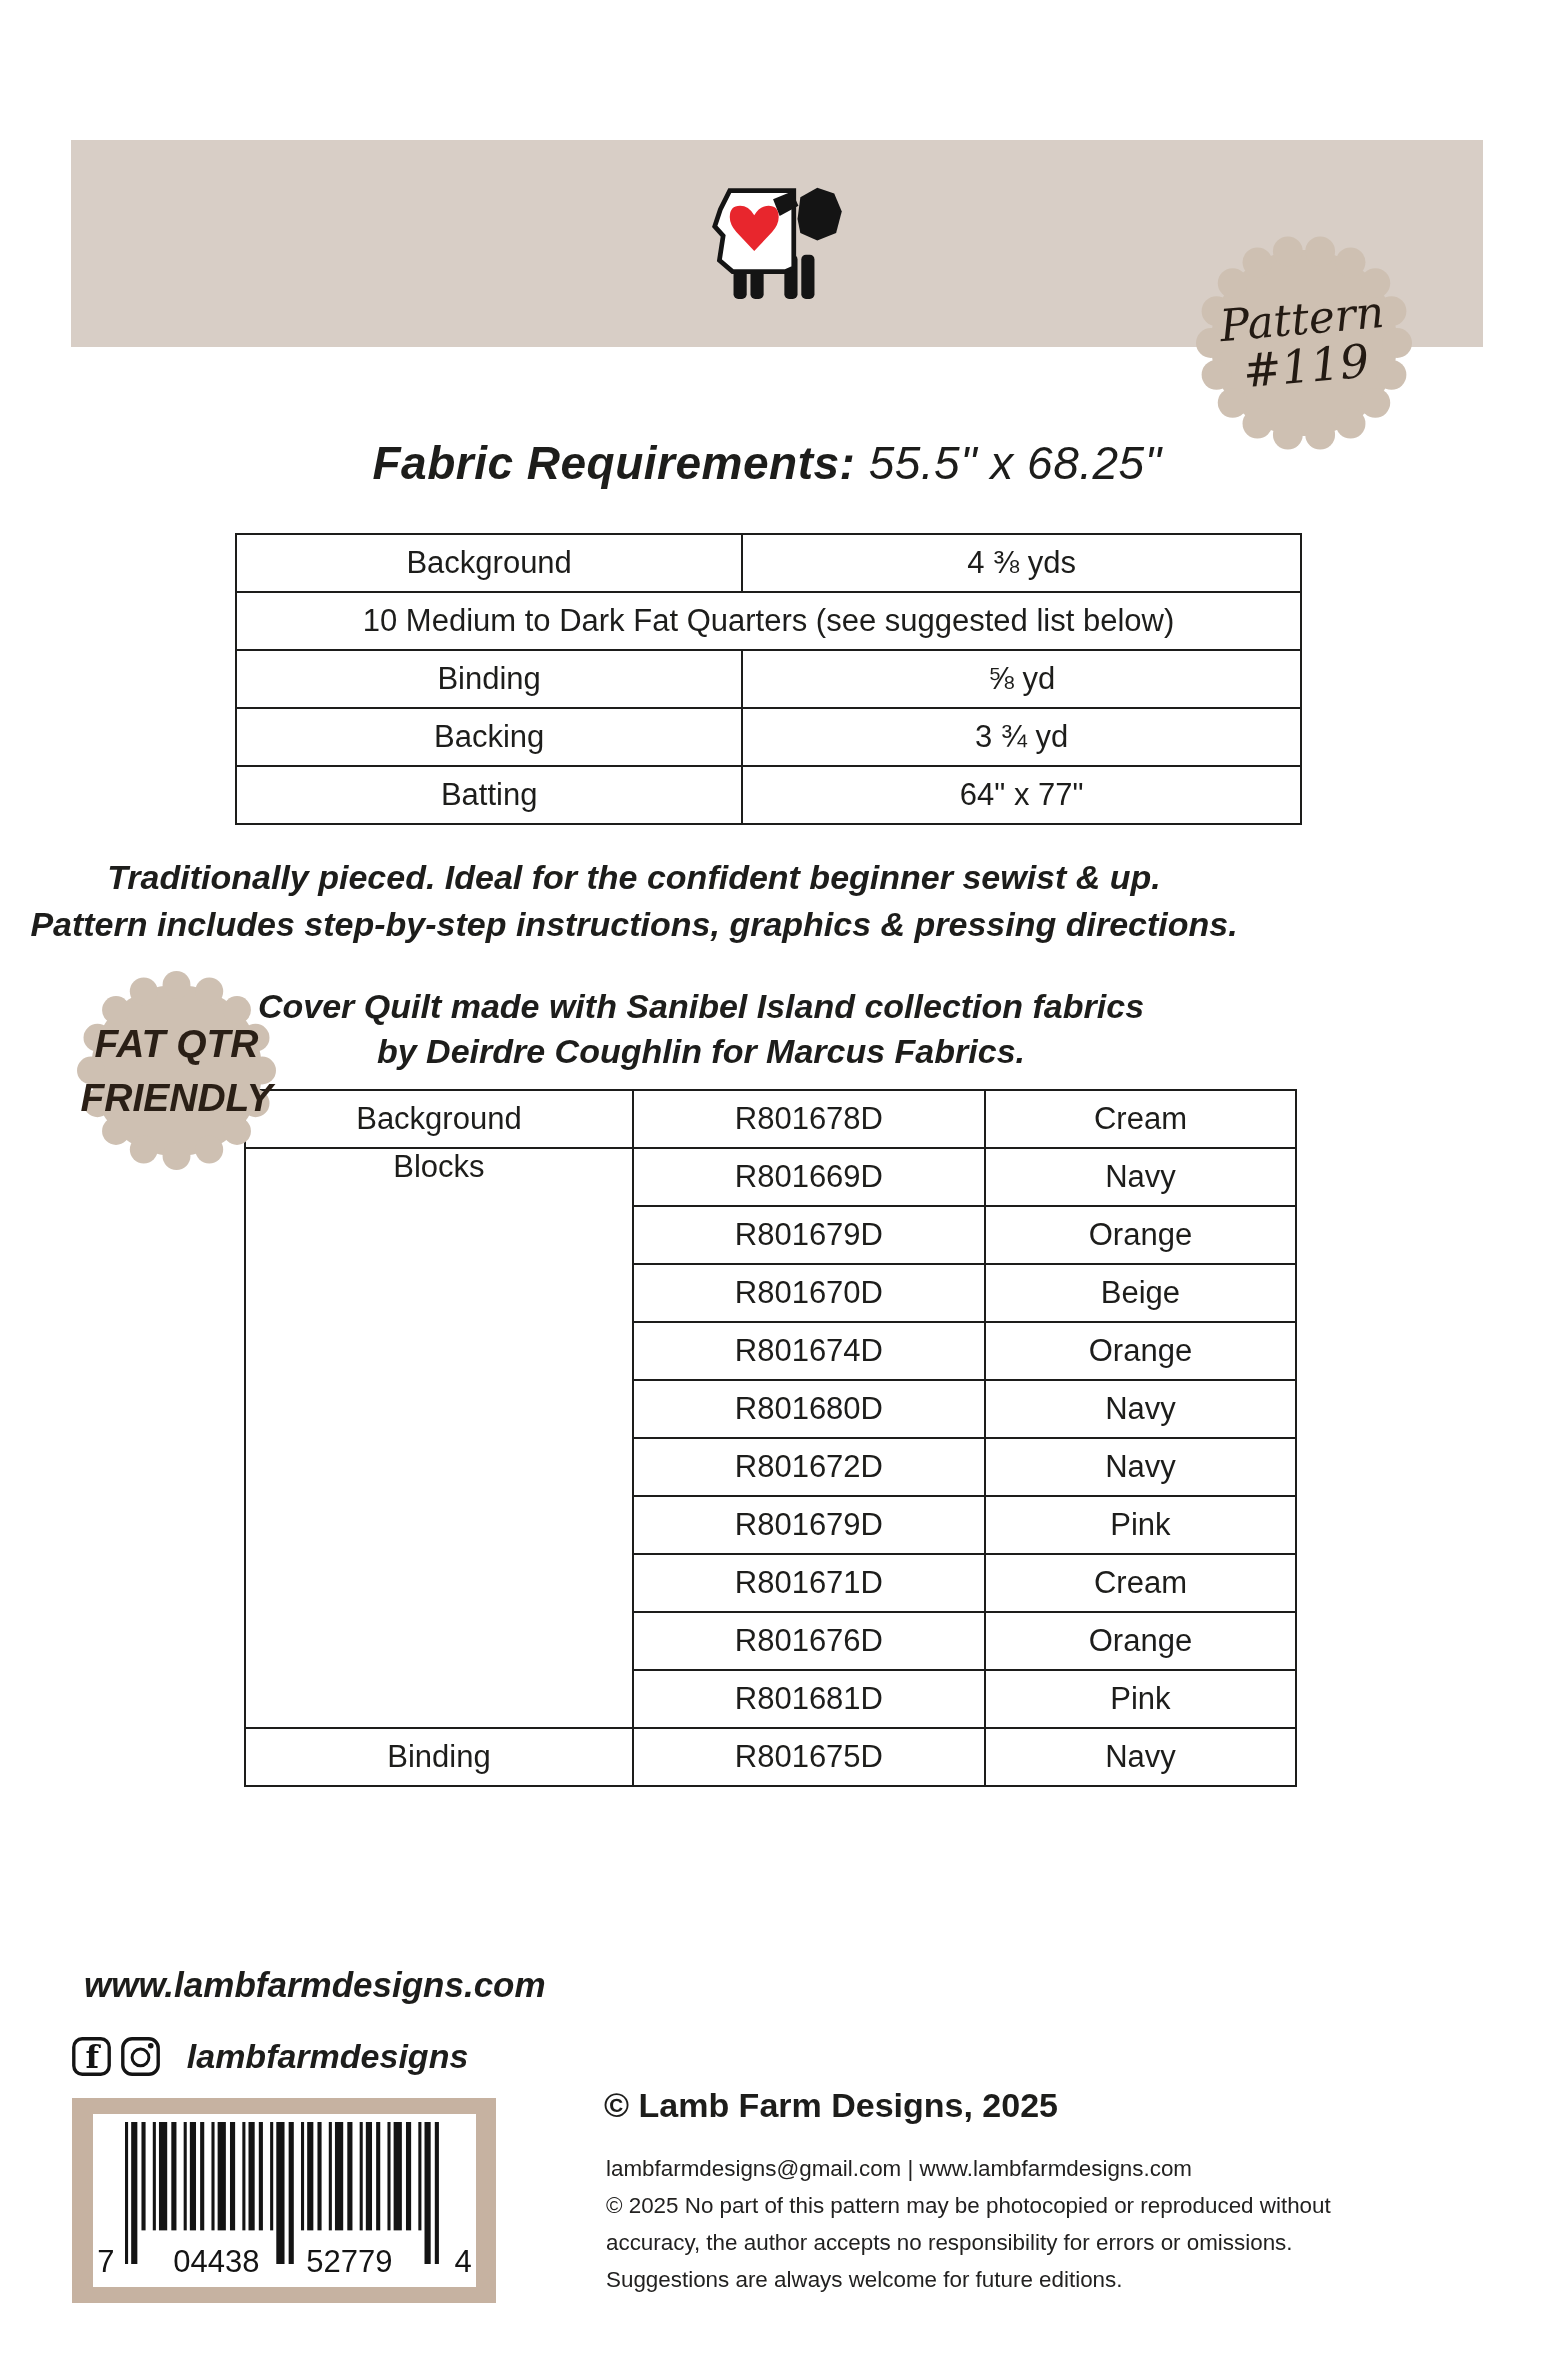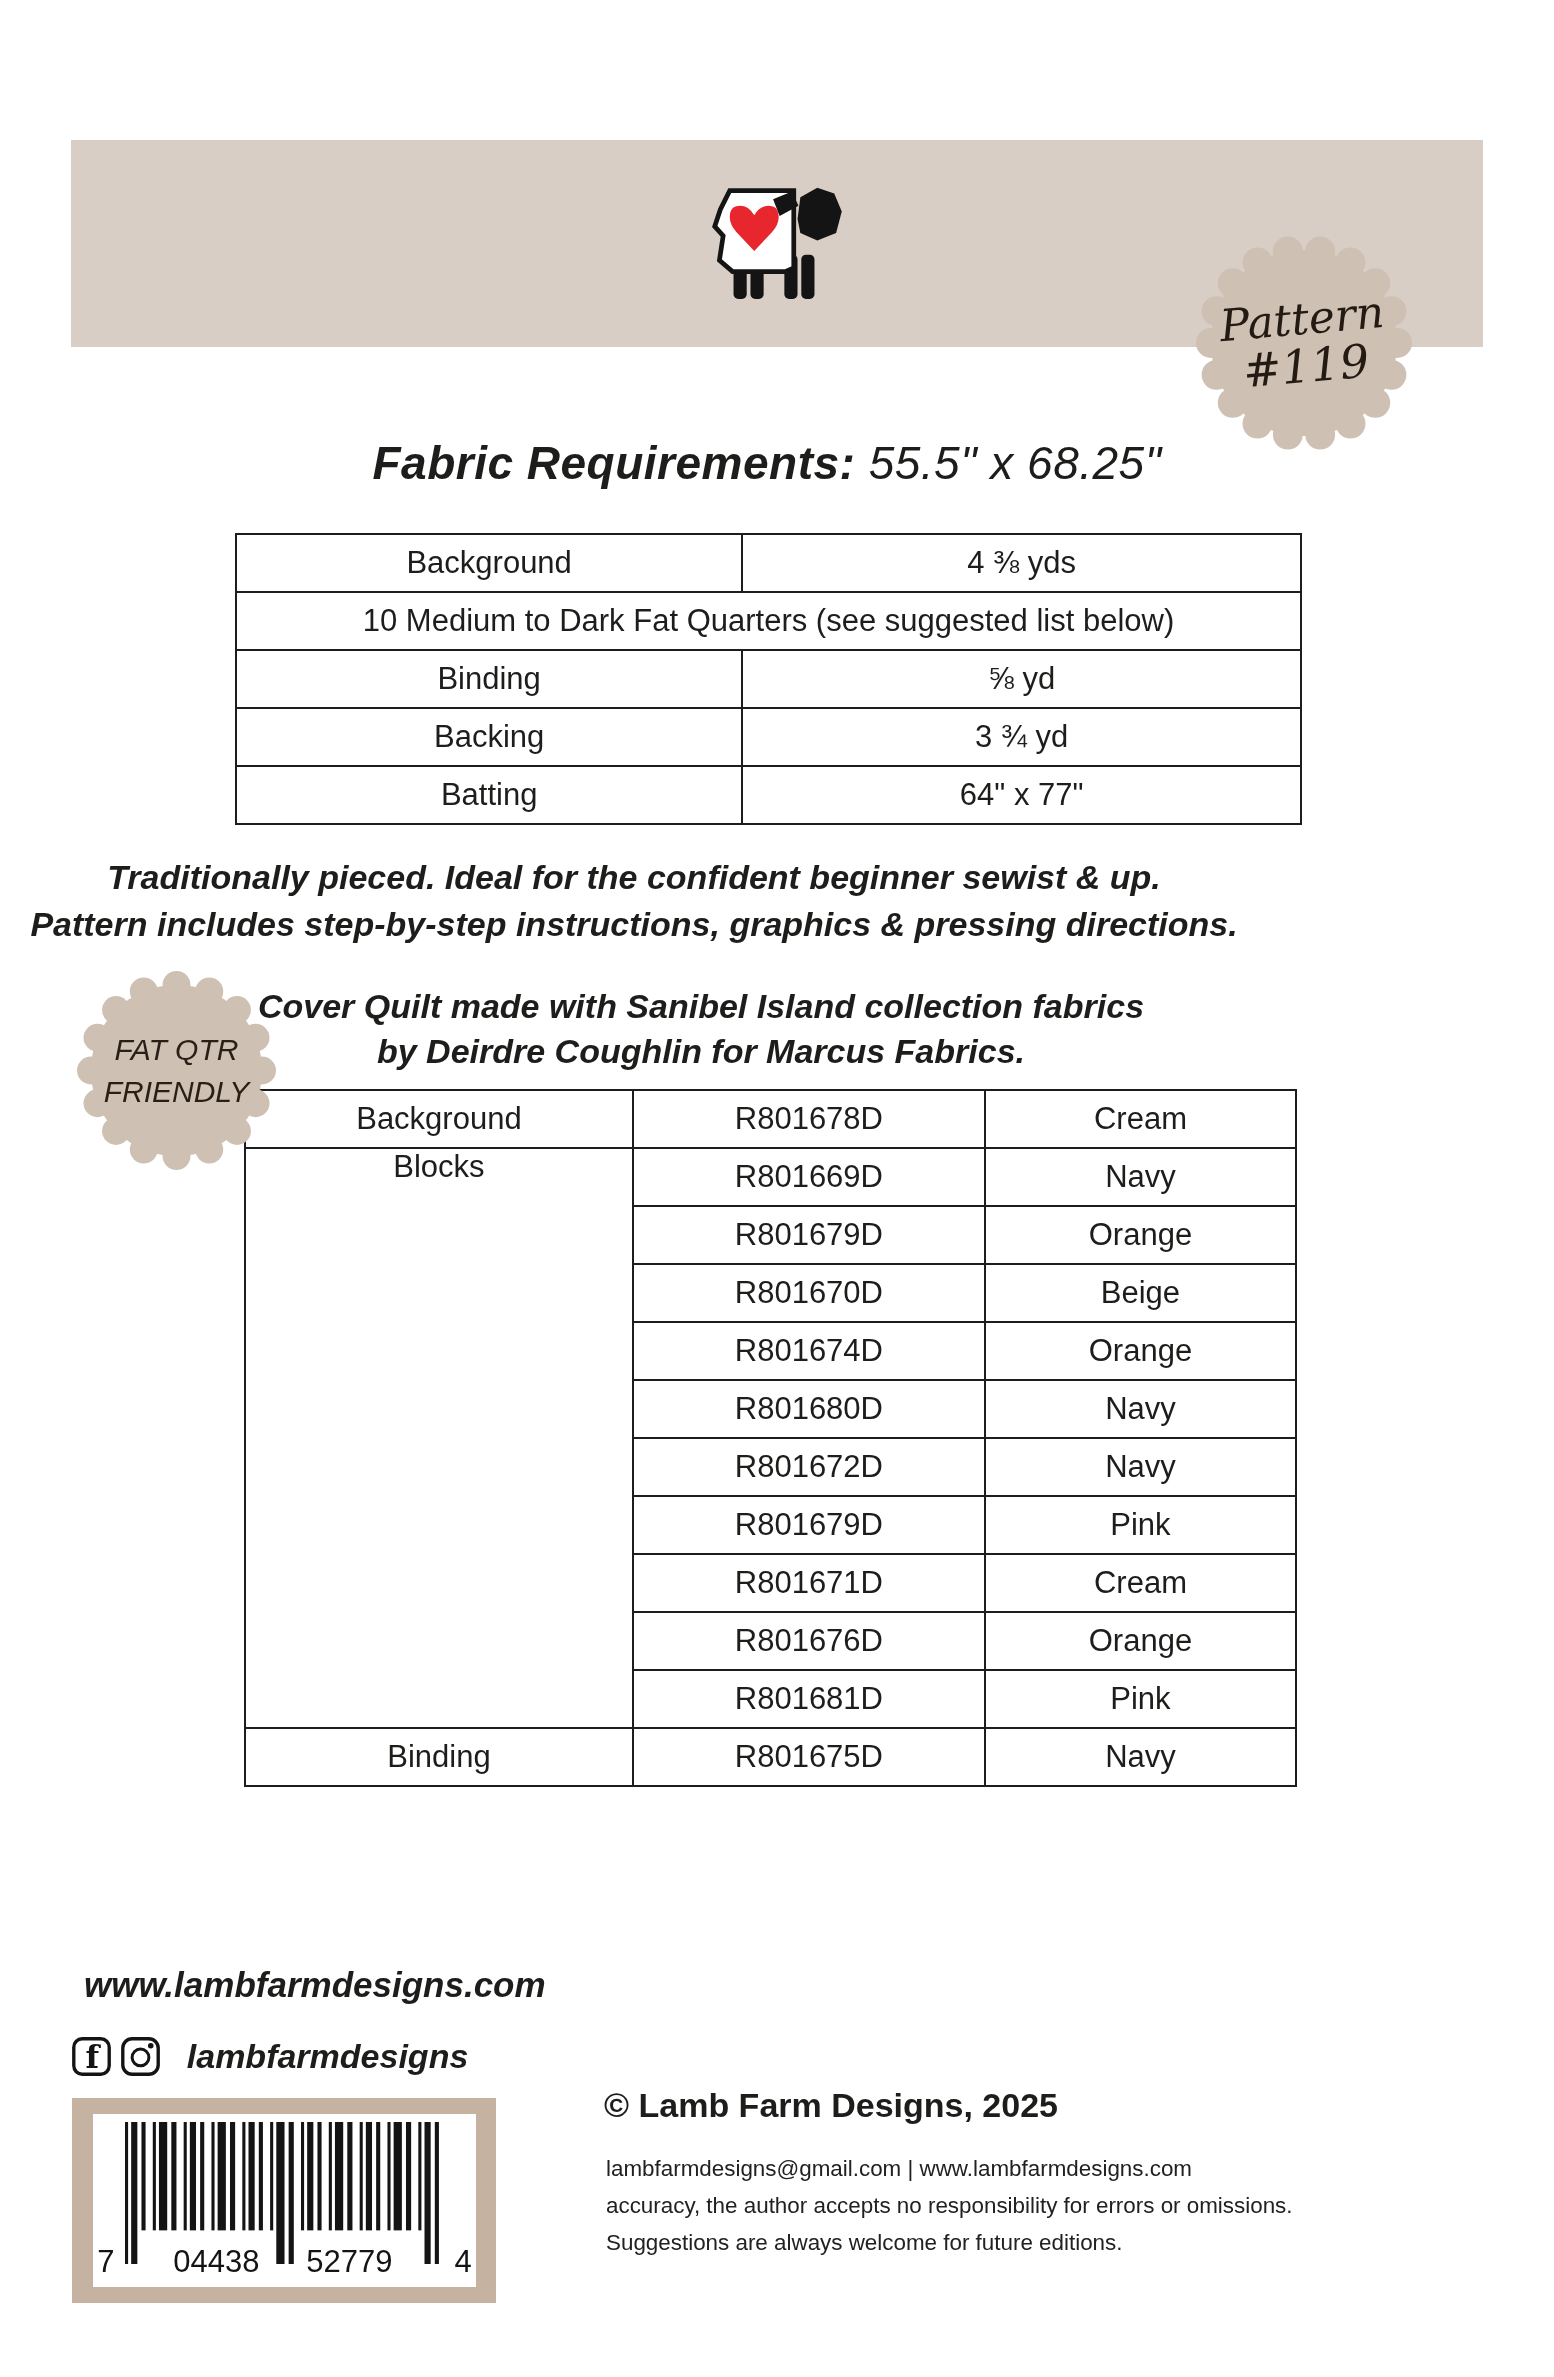--- a/index.html
+++ b/index.html
@@ -19,21 +19,21 @@
   }
   .pattern-badge{left:1196px; top:235px; width:216px; height:216px; z-index:3;}
   .pattern-badge .badge-text{
     font-family:"DejaVu Serif", serif; font-style:italic; color:#231a13;
     transform:rotate(-5deg); line-height:1.05;
   }
   .pattern-badge .bl1{font-size:44px;}
   .pattern-badge .bl2{font-size:46px;}
   .fatqtr-badge{left:77px; top:971px; width:199px; height:199px; z-index:4;}
   .fatqtr-badge .badge-text{
-    font-style:italic; font-weight:normal; color:#2a1f16; font-size:30px; line-height:1.38;
+    font-style:italic; font-weight:bold; color:#2a1f16; font-size:39px; line-height:1.38;
   }
   
   .req-title{
     position:absolute; left:168px; top:436px; width:1198px; text-align:center;
     font-style:italic; font-size:46px; letter-spacing:0.5px;
   }
   .req-title .t-label{font-weight:bold;}
   
   table{border-collapse:collapse;}
   .req-table{position:absolute; left:235px; top:533px; width:1067px; table-layout:fixed;}
@@ -309,18 +309,19 @@
       <span class="bc-digit bc-g1">04438</span>
       <span class="bc-digit bc-g2">52779</span>
       <span class="bc-digit bc-end">4</span>
     </div>
   </div>
 
   <div class="copyright-title">© Lamb Farm Designs, 2025</div>
 
   <div class="legal">
     <div>lambfarmdesigns@gmail.com | www.lambfarmdesigns.com</div>
+    <div>© 2025 No part of this pattern may be photocopied or reproduced without</div>
     <div>accuracy, the author accepts no responsibility for errors or omissions.</div>
     <div>Suggestions are always welcome for future editions.</div>
   </div>
 
 </div>
 
 
 </body></html>

